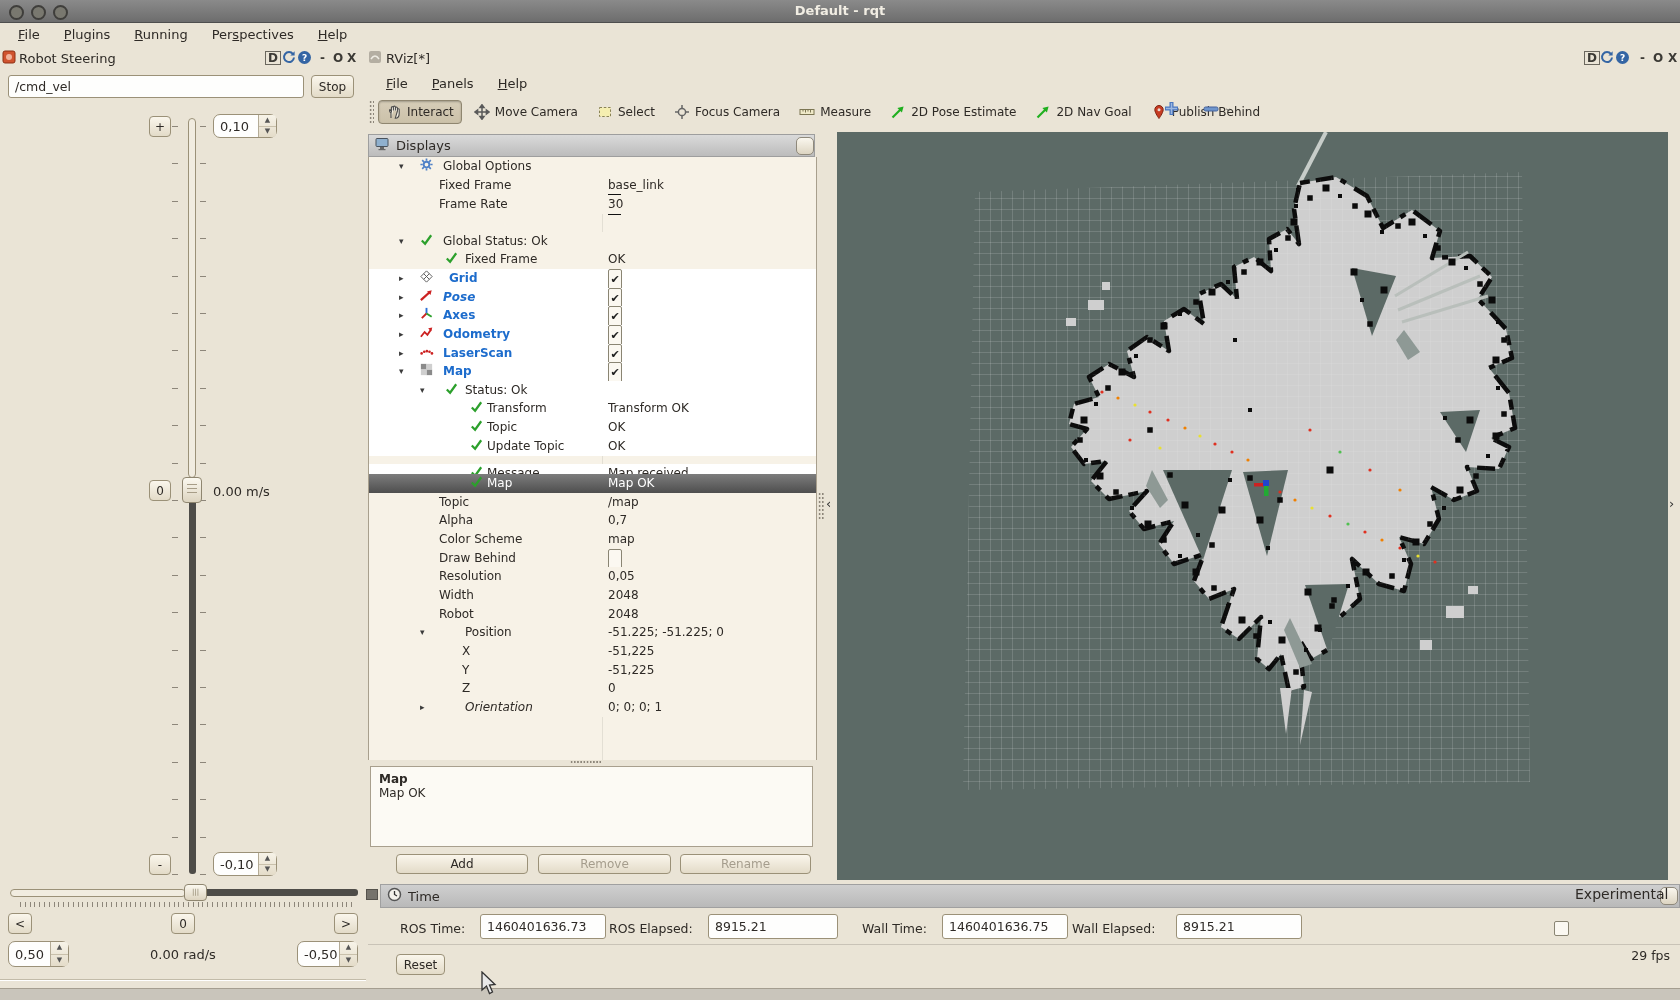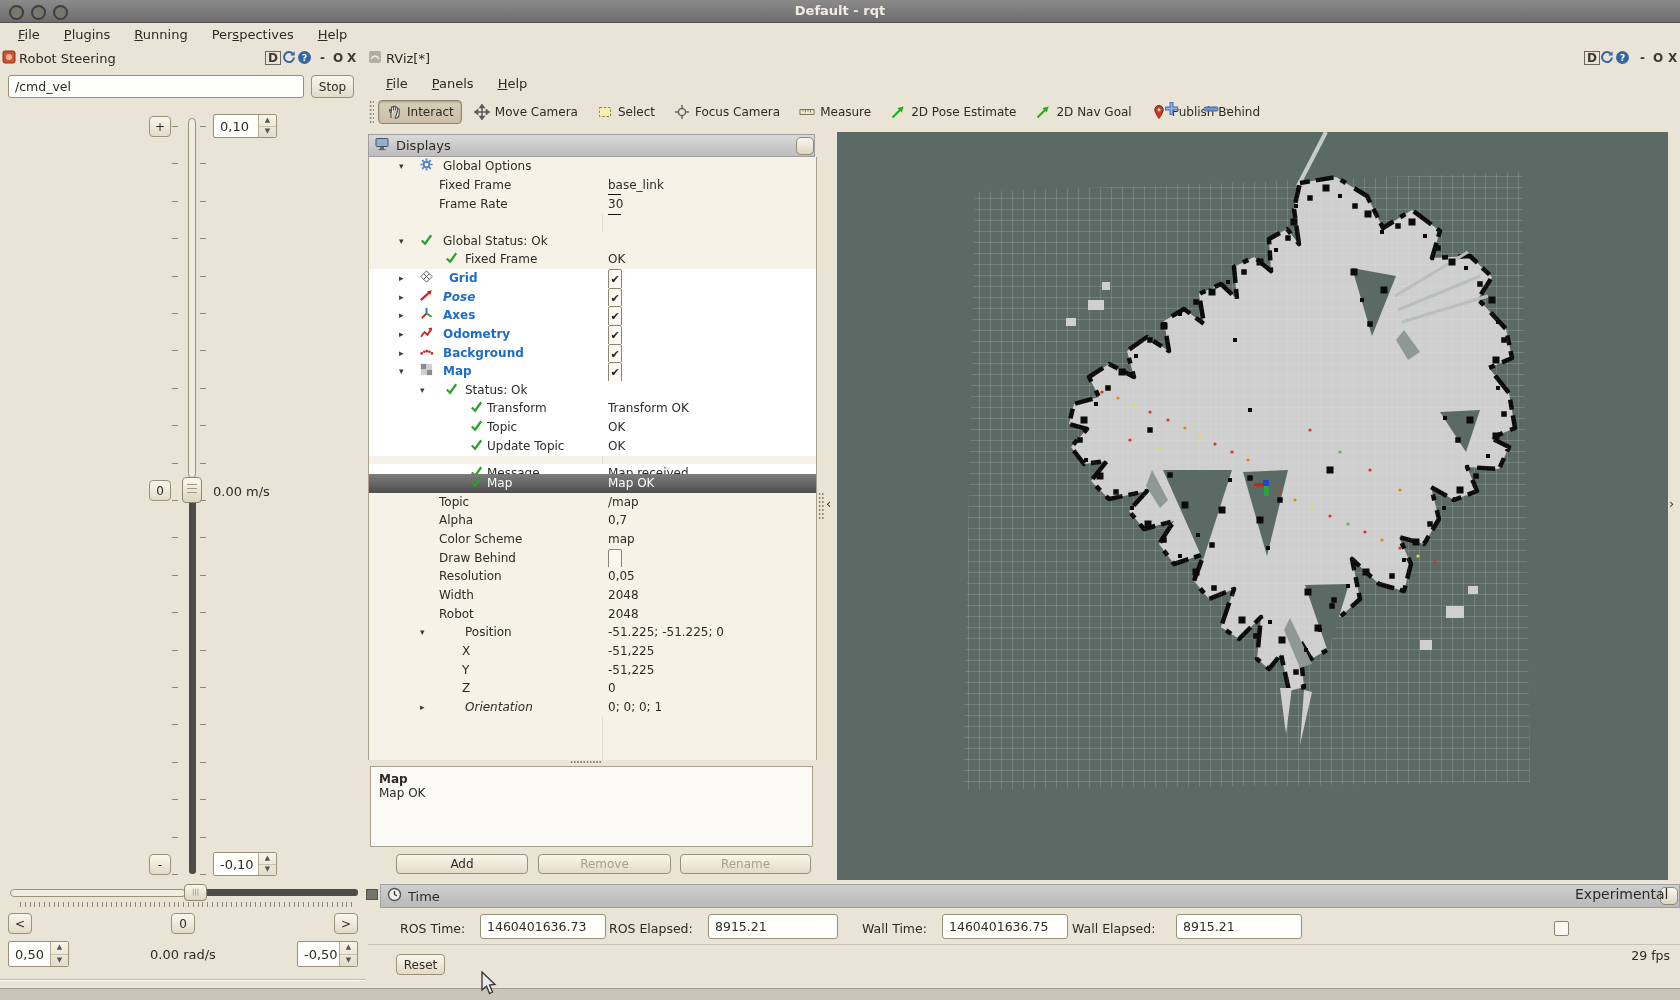--- a/index.html
+++ b/index.html
@@ -21,21 +21,21 @@
   .dock-title{font-size:13px;color:#2e2a26;}
   .dock-btn{font-weight:bold;color:#3c3a35;font-size:12px;}
   
   .btn{position:absolute;display:flex;align-items:center;justify-content:center;
        background:linear-gradient(#faf6ec,#e3dbc8);border:1px solid #9b9178;border-radius:4px;
        font-size:12px;color:#2e2a26;box-sizing:border-box;}
   .btn.disabled{color:#a59d8d;}
   .inputbox{position:absolute;background:#fefefd;border:1px solid #9b9178;border-radius:3px;
        box-sizing:border-box;display:flex;align-items:center;padding-left:6px;font-size:12.5px;}
   
-  .spin{position:absolute;background:#fefefd;border:1px solid #9b9178;border-radius:2px;
+  .spin{position:absolute;background:#fefefd;border:1px solid #9b9178;border-radius:7px;
         box-sizing:border-box;display:flex;}
   .spin .val{flex:1;display:flex;align-items:center;padding-left:6px;font-size:13px;}
   .spin .arrows{width:17px;border-left:1px solid #b4ab96;display:flex;flex-direction:column;
         background:linear-gradient(#f7f3e8,#e4dcc9);border-radius:0 3px 3px 0;}
   .spin .arrows div{flex:1;display:flex;align-items:center;justify-content:center;
         font-size:7px;color:#555;line-height:1;}
   .spin .arrows div:first-child{border-bottom:1px solid #c9c0ab;}
   
   #toolbar{left:378px;top:98px;display:flex;align-items:center;gap:5px;height:28px;}
   .tool-btn{display:flex;align-items:center;gap:5px;padding:3px 7px;border-radius:4px;
@@ -407,21 +407,21 @@
         <span class="tarrow" style="left: 30px;">▸</span>
         <span class="ticon" style="left: 50px;"><svg viewBox="0 0 16 16" width="15" height="15">
             <g fill="#cc2222">
               <circle cx="2.8" cy="10" r="1.4"></circle>
               <circle cx="5.6" cy="8.2" r="1.4"></circle>
               <circle cx="8.4" cy="7.6" r="1.4"></circle>
               <circle cx="11.2" cy="8.2" r="1.4"></circle>
               <circle cx="13.8" cy="10" r="1.4"></circle>
             </g>
           </svg></span>
-        <span class="tlabel blue" style="left: 74px;">Background</span>
+        <span class="tlabel blue" style="left: 74px;">LaserScan</span>
         <span class="cb">✔</span>
       </div>
       <div class="trow white" style="top: 205.15px;">
         <span class="tarrow" style="left: 30px;">▾</span>
         <span class="ticon" style="left: 50px;"><svg viewBox="0 0 16 16" width="15" height="15">
             <g>
               <rect x="2" y="2" width="6" height="6" fill="#8a8a8a"></rect>
               <rect x="8" y="8" width="6" height="6" fill="#8a8a8a"></rect>
               <rect x="8" y="2" width="6" height="6" fill="#cfcfcf"></rect>
               <rect x="2" y="8" width="6" height="6" fill="#cfcfcf"></rect>

